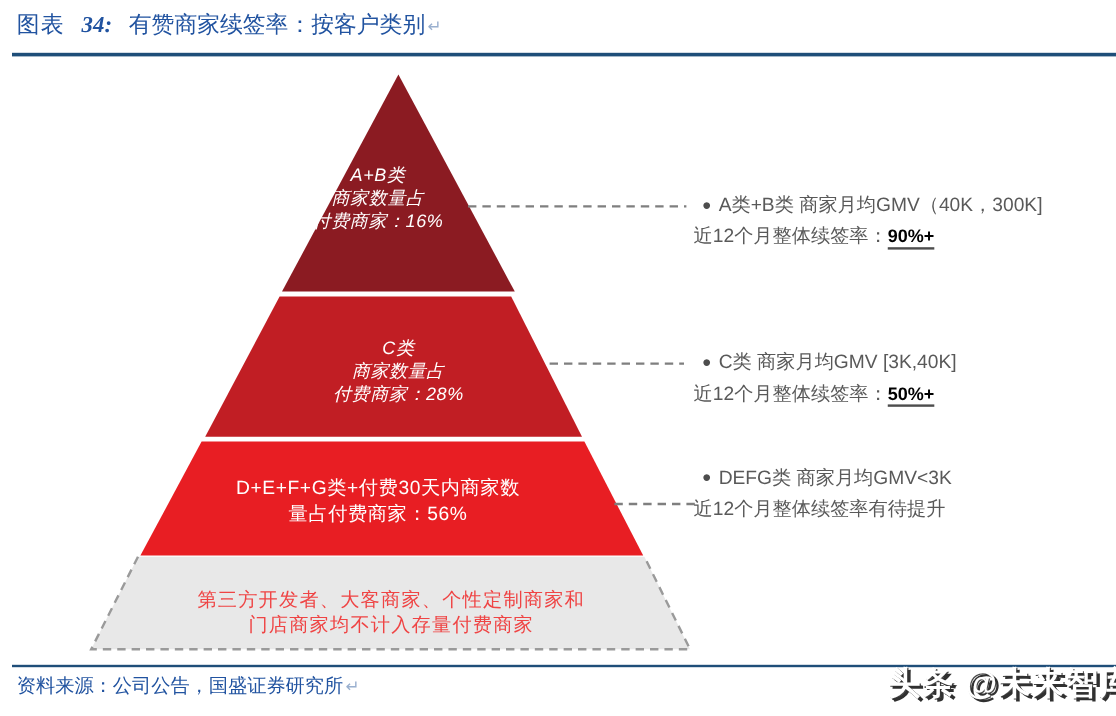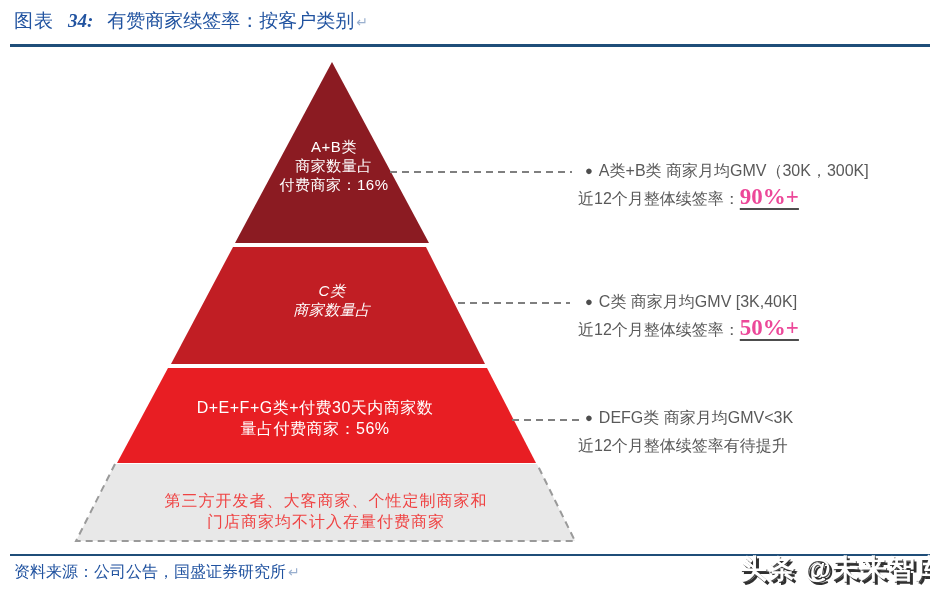--- a/index.html
+++ b/index.html
@@ -21,37 +21,37 @@
   .rule-top{
     position:absolute;left:10px;right:0;top:44px;height:3px;background:#1F4E79;
   }
   
   .diagram-svg{position:absolute;left:0;top:0;}
   
   .tier-label{
     position:absolute;text-align:center;color:#ffffff;
     font-size:15px;line-height:19px;letter-spacing:0.5px;
   }
-  .tier-label.t1{left:209px;top:137px;width:250px;}
+  .tier-label.t1{left:190px;top:137px;width:250px;font-style:italic;}
   .tier-label.t2{left:207px;top:281px;width:250px;font-style:italic;}
   .tier-label.t3{left:140px;top:397px;width:350px;font-size:16px;line-height:21px;}
   .tier-label.t4{left:106px;top:490px;width:440px;color:#ef4444;font-size:16px;line-height:21px;letter-spacing:1px;}
   
   .annotation{
     position:absolute;left:578px;width:345px;
     color:#595959;font-size:16px;line-height:26px;white-space:nowrap;
   }
   .annotation.a1{top:158px;}
   .annotation.a2{top:289px;}
-  .annotation.a3{top:405px;}
+  .annotation.a3{top:385px;}
   .annotation .bullet{font-size:13px;margin:0 6px 0 7px;vertical-align:1px;color:#4d4d4d;}
   .annotation .emph{
-    font-weight:bold;color:#ec4899;font-size:23px;
+    font-weight:bold;color:#000000;font-size:15px;
     text-decoration:underline;text-underline-offset:4px;
-    text-decoration-thickness:2px;text-decoration-color:#4d4d4d;font-family:Liberation Serif, serif;
+    text-decoration-thickness:2px;text-decoration-color:#4d4d4d;
   }
   
   .rule-bottom{
     position:absolute;left:10px;right:0;top:554px;height:2px;background:#1F4E79;z-index:1;
   }
   .source-line{
     position:absolute;left:14px;top:562px;
     font-family:"Liberation Serif", serif;
     font-size:16px;color:#2153A0;white-space:nowrap;z-index:2;
   }
@@ -85,32 +85,33 @@
 </svg>
 
 <div class="tier-label t1">
   <div>A+B类</div>
   <div>商家数量占</div>
   <div>付费商家：16%</div>
 </div>
 <div class="tier-label t2">
   <div>C类</div>
   <div>商家数量占</div>
+  <div>付费商家：28%</div>
 </div>
 <div class="tier-label t3">
   <div>D+E+F+G类+付费30天内商家数</div>
   <div>量占付费商家：56%</div>
 </div>
 <div class="tier-label t4">
   <div>第三方开发者、大客商家、个性定制商家和</div>
   <div>门店商家均不计入存量付费商家</div>
 </div>
 
 <div class="annotation a1">
-  <div><span class="bullet">●</span><span>A类+B类 商家月均GMV（30K，300K]</span></div>
+  <div><span class="bullet">●</span><span>A类+B类 商家月均GMV（40K，300K]</span></div>
   <div><span>近12个月整体续签率：</span><span class="emph">90%+</span></div>
 </div>
 <div class="annotation a2">
   <div><span class="bullet">●</span><span>C类 商家月均GMV [3K,40K]</span></div>
   <div><span>近12个月整体续签率：</span><span class="emph">50%+</span></div>
 </div>
 <div class="annotation a3">
   <div><span class="bullet">●</span><span>DEFG类 商家月均GMV&lt;3K</span></div>
   <div><span>近12个月整体续签率有待提升</span><span class="emph"></span></div>
 </div>

